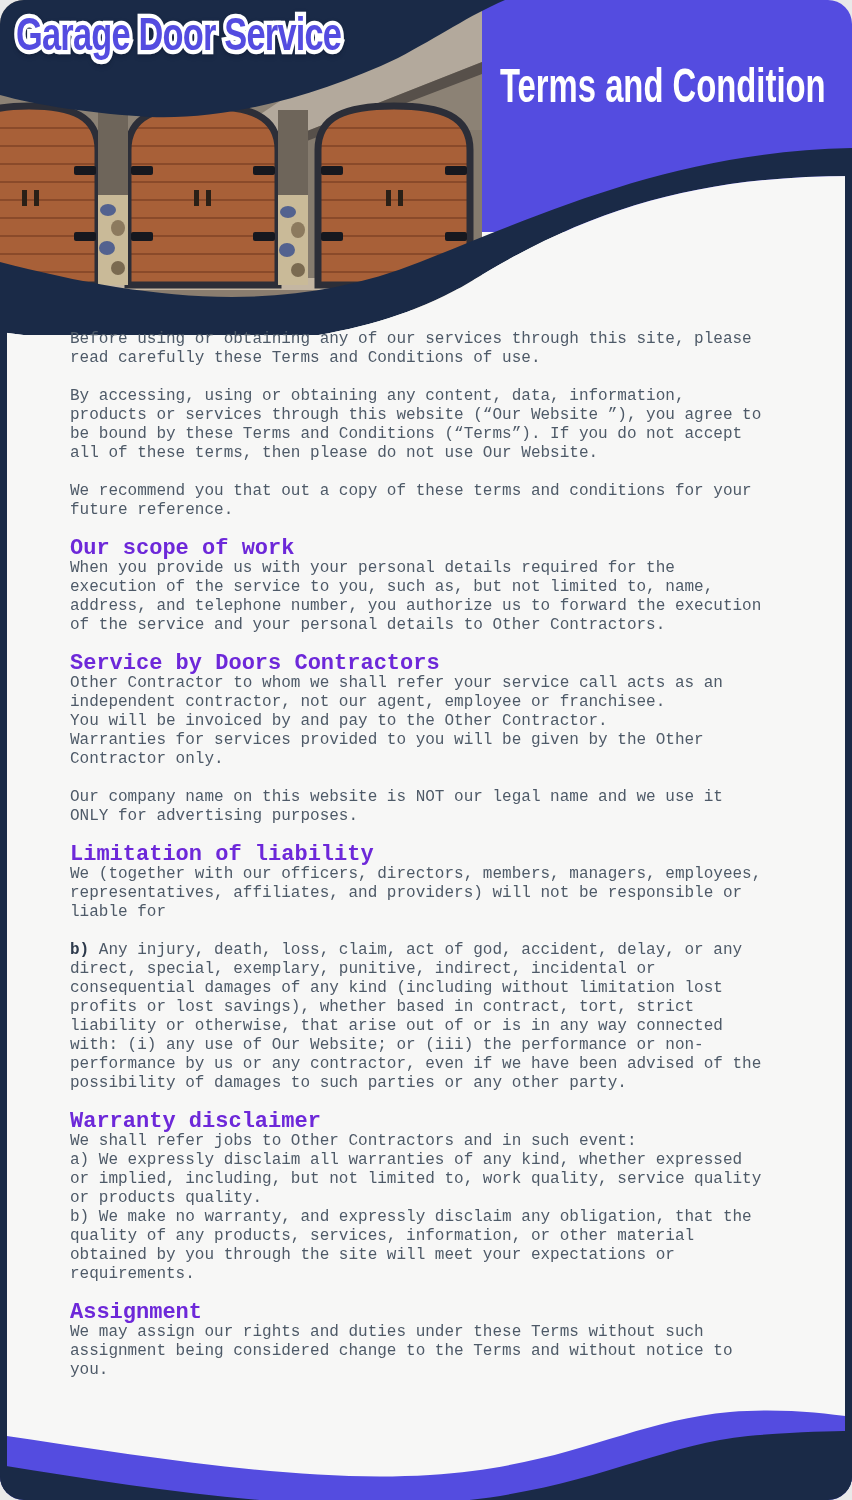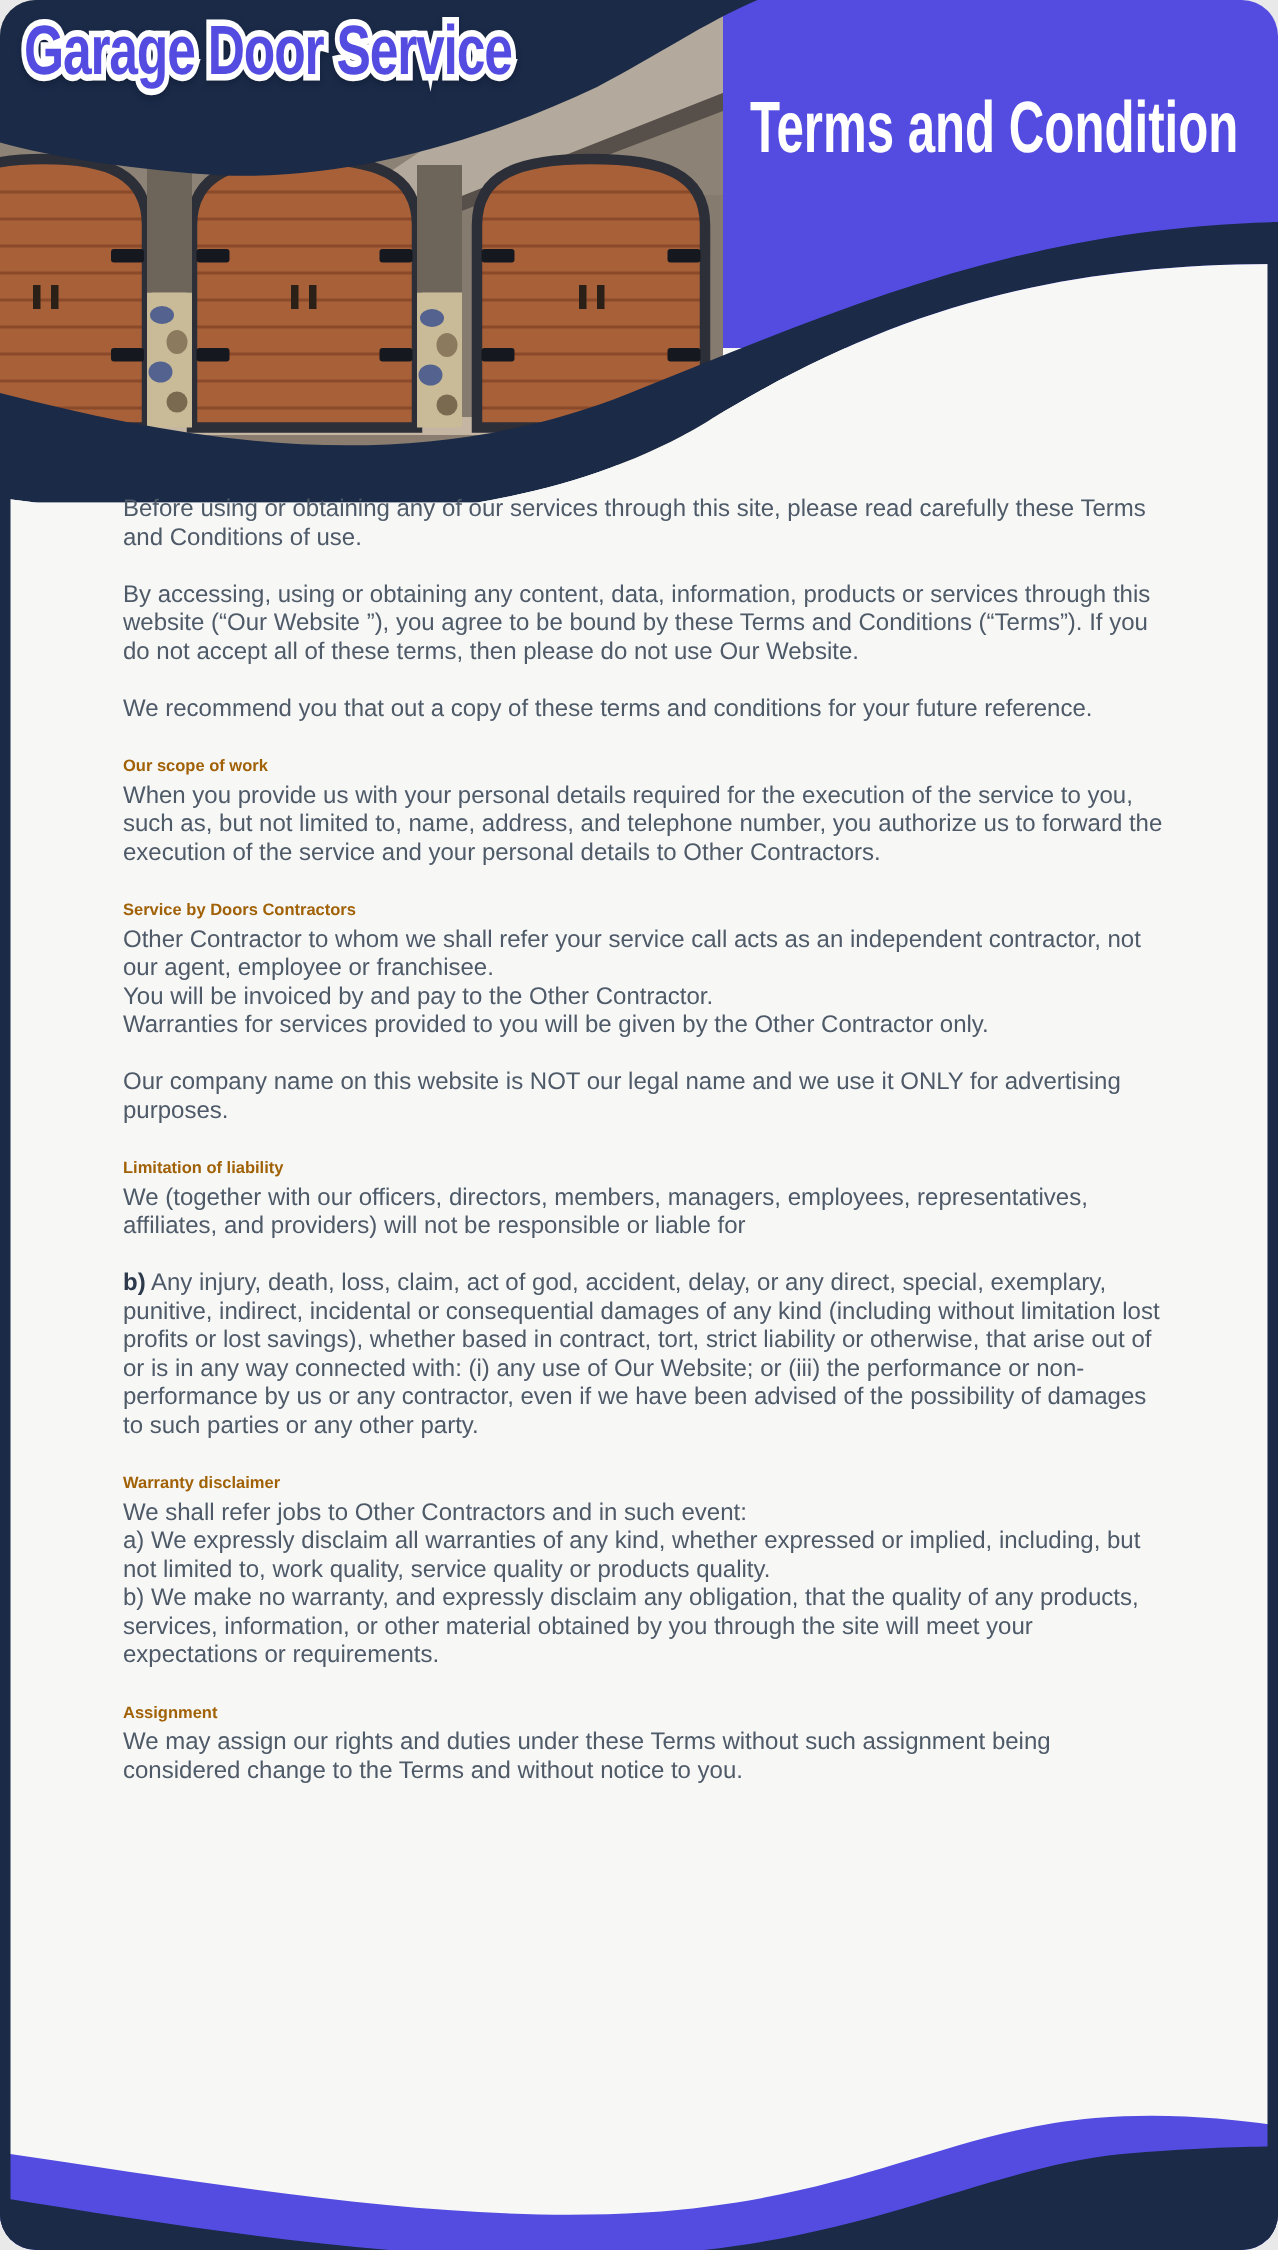--- a/index.html
+++ b/index.html
@@ -20,24 +20,24 @@
         filter:drop-shadow(0 2px 2px rgba(15,25,50,.55));}
   .logo .stroke{position:absolute;left:0;top:0;color:#fff;-webkit-text-stroke:8px #ffffff;}
   .logo .fill{position:relative;color:#544ce0;}
 
   
   .page-title{position:absolute;left:500px;top:58px;z-index:3;color:#ffffff;font-weight:bold;
         font-size:41px;letter-spacing:0;white-space:nowrap;transform:scale(0.80,1.18);
         transform-origin:left top;}
 
   
-  .content{position:absolute;left:82px;top:330px;width:695px;z-index:4;
-           font-size:16px;line-height:19px;color:#4e5a68;}
+  .content{position:absolute;left:70px;top:330px;width:695px;z-index:4;
+           font-size:16px;line-height:19px;color:#4e5a68;font-family:Liberation Mono, monospace;}
   .content p{margin:0 0 19px 0;white-space:pre-line;}
-  .content h3{margin:5px 0 0 0;font-size:11px;line-height:20px;color:#a16207;}
+  .content h3{margin:5px 0 0 0;font-size:22px;line-height:20px;color:#6d28d9;}
   .content .item-prefix{font-weight:bold;color:#2d3a4c;}
 </style>
 </head>
 <body>
 
 <div class="page">
 
   <svg class="hero-svg" width="852" height="335" viewBox="0 0 852 335">
 
     <g>

